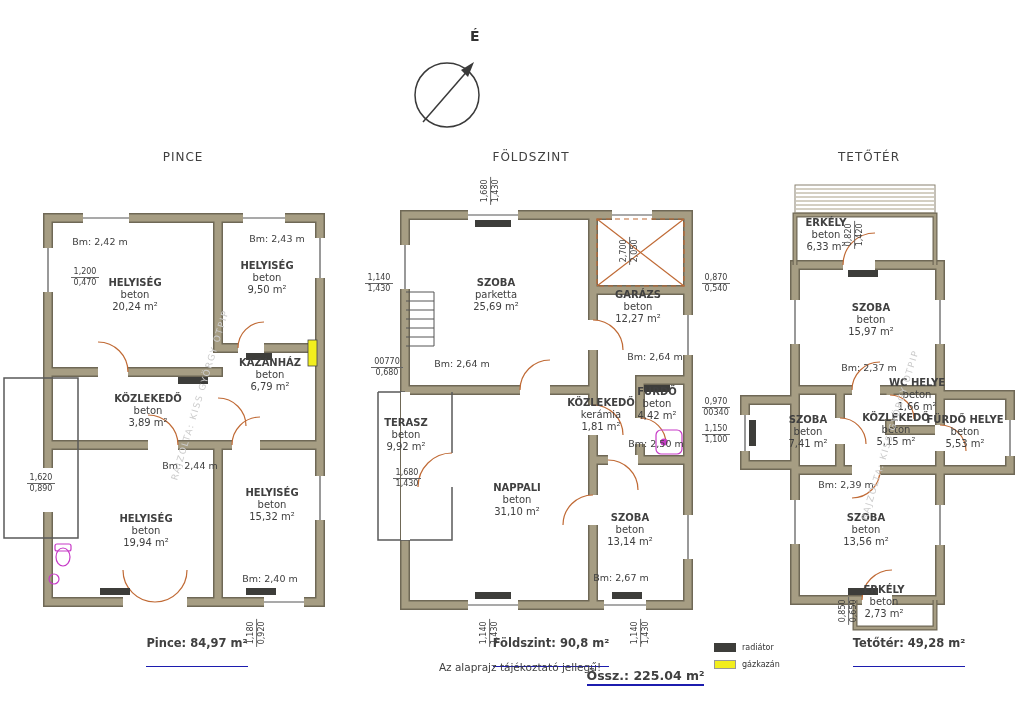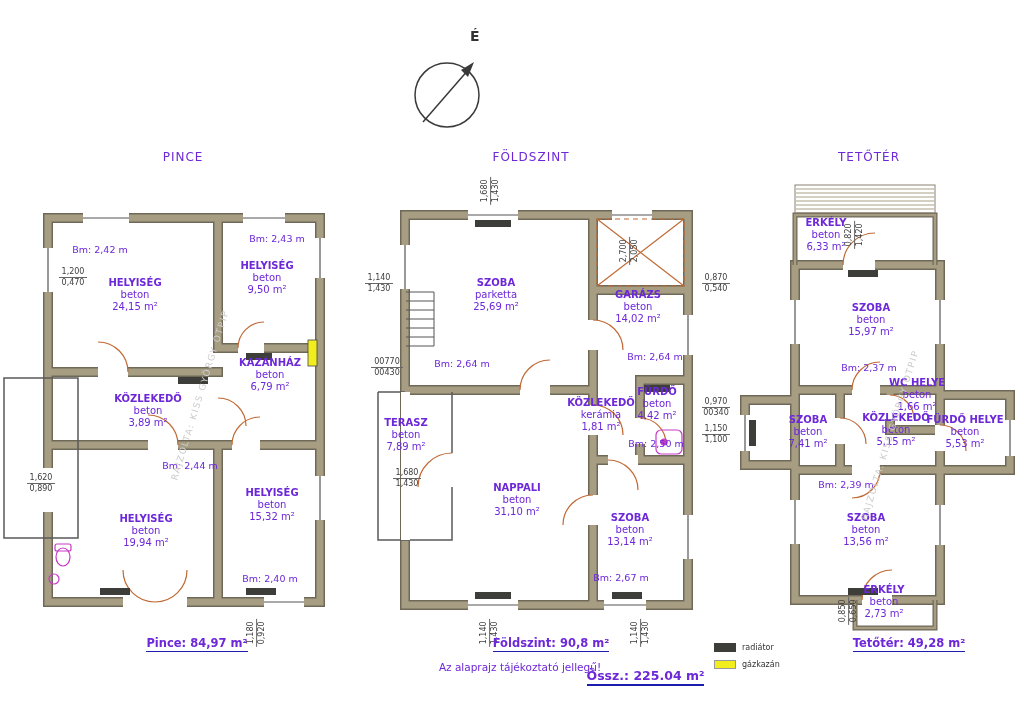--- a/index.html
+++ b/index.html
@@ -1,26 +1,26 @@
 <!DOCTYPE html>
 <html><head>
 <meta charset="utf-8">
 <style>
   *{margin:0;padding:0;box-sizing:border-box}
   html,body{width:1024px;height:719px;background:#fff;overflow:hidden}
   body{font-family:"DejaVu Sans",sans-serif;position:relative}
   #stage{position:absolute;inset:0}
   #plan-svg{position:absolute;left:0;top:0}
-  .lbl{position:absolute;color:#6d28d9;text-align:center}
+  .lbl{position:absolute;color:#404040;text-align:center}
   .title{font-size:12px;letter-spacing:1px}
   .room span{display:block;font-size:10px;line-height:1.22}
   .room .nm{font-weight:bold}
   .bm{font-size:9.5px}
   .total{font-size:11.5px;font-weight:bold}
-  .total span{border-bottom:1.3px solid #1c1cae;padding-bottom:1px}
+  .total span{border-bottom:1.3px solid #1c1cae;padding-bottom:16px}
   .grand{font-size:12.5px;font-weight:bold}
   .grand span{border-bottom:2px solid #1c1cae;padding-bottom:1px}
   .note{font-size:10.5px}
   .dim{position:absolute;display:flex;flex-direction:column;align-items:center;color:#3c3c3c;font-size:8px;line-height:1.3}
   .dim b{font-weight:normal;border-bottom:1px solid #666;padding:0 3px}
   .dim i{font-style:normal;padding:0 3px}
   .vert{transform:rotate(-90deg)}
   .legend{position:absolute;left:714px;top:643px;font-size:8px;color:#333}
   .legend .row{display:flex;align-items:center;gap:6px;margin-bottom:8px}
   .sw{width:22px;height:9px;display:inline-block}
@@ -215,23 +215,23 @@
 
 <div class="north" style="left:470px;top:28px">É</div>
 
 <div class="lbl title" style="left:140px;top:150px;width:86px">PINCE</div>
 <div class="lbl title" style="left:478px;top:150px;width:106px">FÖLDSZINT</div>
 <div class="lbl title" style="left:818px;top:150px;width:102px">TETŐTÉR</div>
 
 <div class="lbl room" style="left:85px;top:277px;width:100px">
   <span class="nm">HELYISÉG</span>
       <span>beton</span>
-      <span>24,15 m²</span>
-</div>
-<div class="lbl bm" style="left:58px;top:244px;width:84px">Bm: 2,42 m</div>
+      <span>20,24 m²</span>
+</div>
+<div class="lbl bm" style="left:58px;top:236px;width:84px">Bm: 2,42 m</div>
 <div class="lbl room" style="left:217px;top:260px;width:100px">
   <span class="nm">HELYISÉG</span>
       <span>beton</span>
       <span>9,50 m²</span>
 </div>
 <div class="lbl bm" style="left:235px;top:233px;width:84px">Bm: 2,43 m</div>
 <div class="lbl room" style="left:220px;top:357px;width:100px">
   <span class="nm">KAZÁNHÁZ</span>
       <span>beton</span>
       <span>6,79 m²</span>
@@ -247,21 +247,21 @@
       <span>beton</span>
       <span>15,32 m²</span>
 </div>
 <div class="lbl room" style="left:96px;top:513px;width:100px">
   <span class="nm">HELYISÉG</span>
       <span>beton</span>
       <span>19,94 m²</span>
 </div>
 <div class="lbl bm" style="left:228px;top:573px;width:84px">Bm: 2,40 m</div>
 
-<div class="dim" style="left:48px;top:267px;width:50px">
+<div class="dim" style="left:60px;top:267px;width:50px">
       <b>1,200</b>
       <i>0,470</i>
     </div>
 <div class="dim" style="left:16px;top:473px;width:50px">
       <b>1,620</b>
       <i>0,890</i>
     </div>
 <div class="dim vert" style="left:232px;top:622px;width:50px">
       <b>1,180</b>
       <i>0,920</i>
@@ -274,31 +274,31 @@
     </div>
 <div class="lbl room" style="left:446px;top:277px;width:100px">
   <span class="nm">SZOBA</span>
       <span>parketta</span>
       <span>25,69 m²</span>
 </div>
 <div class="lbl bm" style="left:420px;top:358px;width:84px">Bm: 2,64 m</div>
 <div class="lbl room" style="left:588px;top:289px;width:100px">
   <span class="nm">GARÁZS</span>
       <span>beton</span>
-      <span>14,02 m²</span>
+      <span>12,27 m²</span>
 </div>
 <div class="lbl bm" style="left:613px;top:351px;width:84px">Bm: 2,64 m</div>
 <div class="dim vert" style="left:603px;top:240px;width:54px">
       <b>2,700</b>
       <i>2,050</i>
     </div>
 <div class="lbl room" style="left:366px;top:417px;width:80px">
   <span class="nm">TERASZ</span>
       <span>beton</span>
-      <span>7,89 m²</span>
+      <span>9,92 m²</span>
 </div>
 <div class="lbl room" style="left:551px;top:397px;width:100px">
   <span class="nm">KÖZLEKEDŐ</span>
       <span>kerámia</span>
       <span>1,81 m²</span>
 </div>
 <div class="lbl room" style="left:617px;top:386px;width:80px">
   <span class="nm">FÜRDŐ</span>
       <span>beton</span>
       <span>4,42 m²</span>
@@ -315,21 +315,21 @@
       <span>13,14 m²</span>
 </div>
 <div class="lbl bm" style="left:579px;top:572px;width:84px">Bm: 2,67 m</div>
 
 <div class="dim" style="left:354px;top:273px;width:50px">
       <b>1,140</b>
       <i>1,430</i>
     </div>
 <div class="dim" style="left:362px;top:357px;width:50px">
       <b>00770</b>
-      <i>00430</i>
+      <i>0,680</i>
     </div>
 <div class="dim" style="left:691px;top:273px;width:50px">
       <b>0,870</b>
       <i>0,540</i>
     </div>
 <div class="dim" style="left:691px;top:397px;width:50px">
       <b>0,970</b>
       <i>00340</i>
     </div>
 <div class="dim" style="left:691px;top:424px;width:50px">

